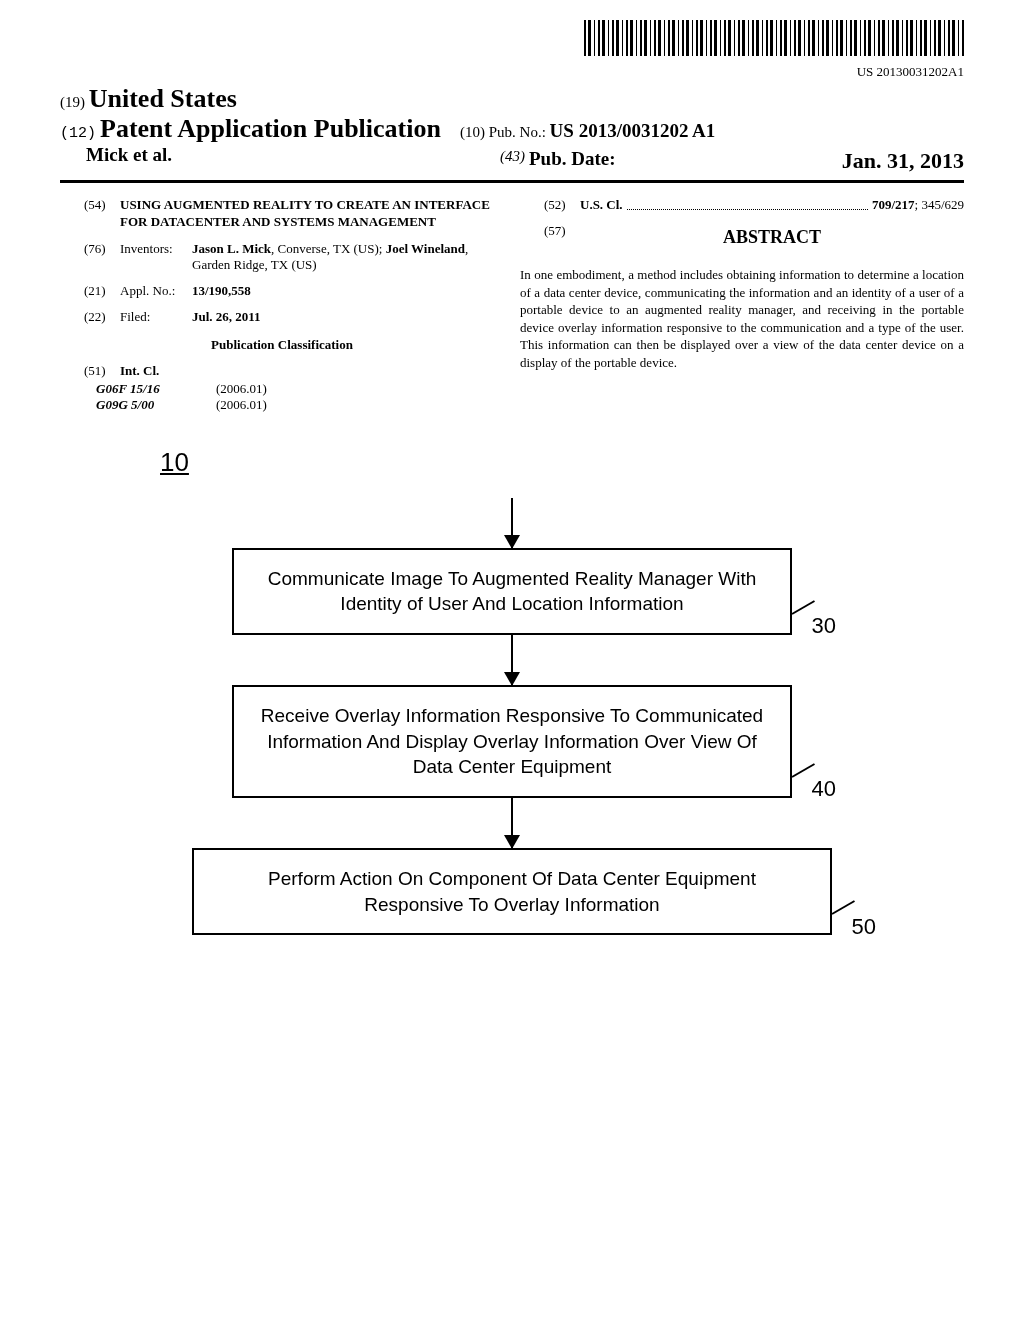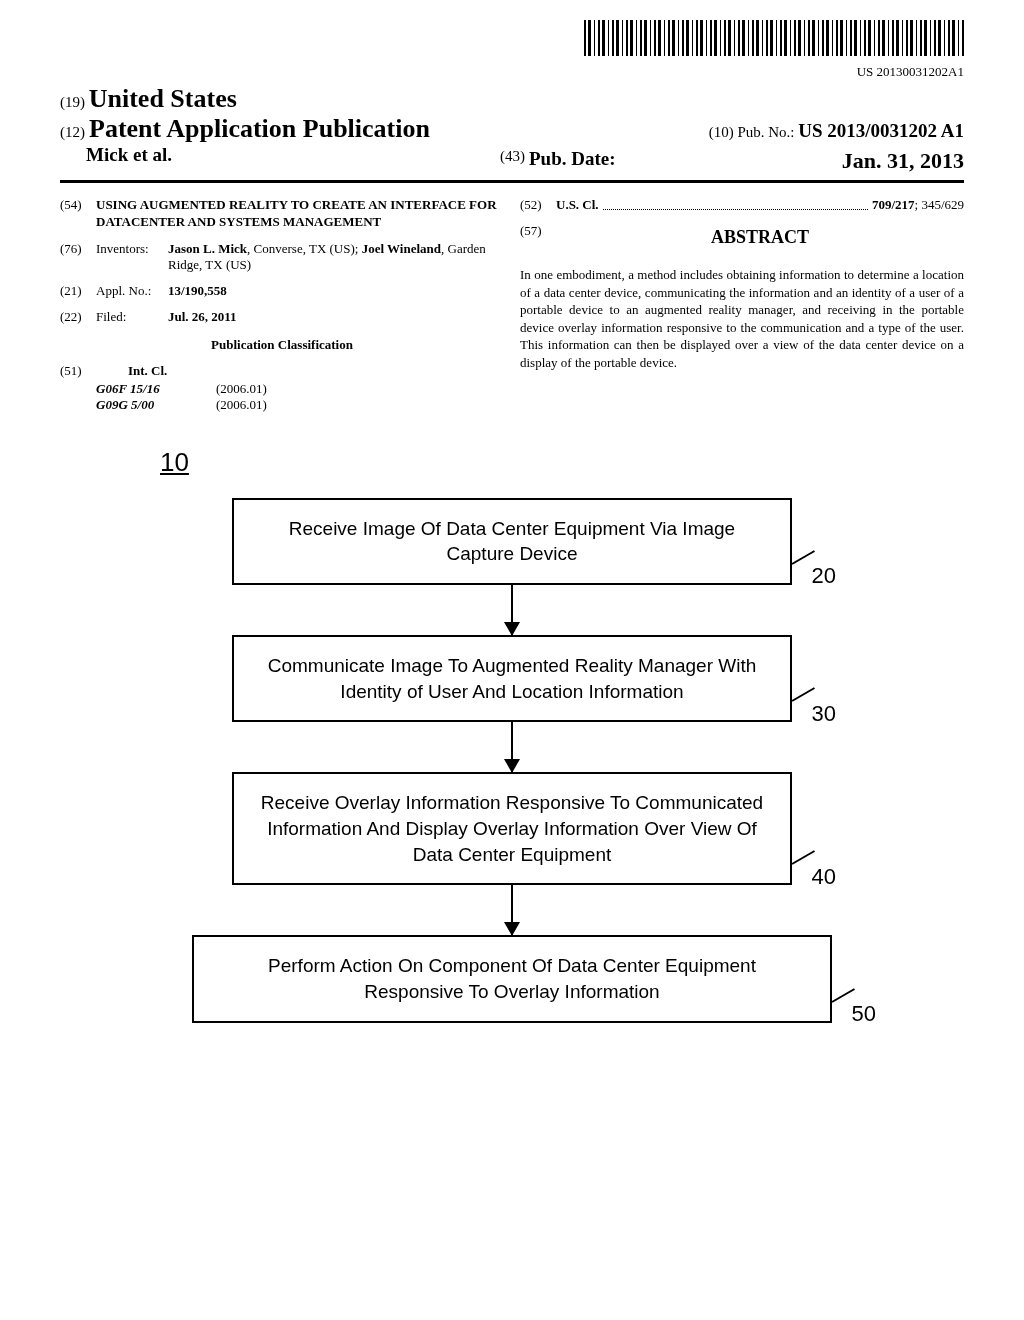--- a/index.html
+++ b/index.html
@@ -35,32 +35,31 @@
       font-size: 26px;
       font-weight: bold;
     }
     .header-row2 {
       display: flex;
       align-items: baseline;
     }
     .header-row2 .left {
       flex: 0 0 390px;
     }
-    .header-row2 .left .label12 { font-size: 15px; }
+    .header-row2 .left .label12 { font-size: 15px; font-family: Liberation Mono, monospace; }
     .header-row2 .left .pap {
       font-size: 26px;
       font-weight: bold;
     }
     .header-row2 .right {
       flex: 1;
       padding-left: 10px;
     }
     .header-row2 .pubno-line {
       font-size: 15px;
-      text-align: right;
     }
     .header-row2 .pubno-val {
       font-size: 19px;
       font-weight: bold;
     }
     .header-row3 {
       display: flex;
       align-items: baseline;
       gap: 40px;
     }
@@ -72,20 +71,21 @@
       font-weight: bold;
       padding-left: 26px;
     }
     .header-row3 .right {
       flex: 1;
       padding-left: 10px;
       display: flex;
     }
     .header-row3 .pubdate-label {
       font-size: 15px;
+      font-style: italic;
     }
     .header-row3 .pubdate-lbl-bold {
       font-size: 19px;
       font-weight: bold;
     }
     .header-row3 .pubdate-val {
       font-size: 22px;
       font-weight: bold;
       margin-left: auto;
     }
@@ -101,20 +101,21 @@
     }
     .biblio .col {
       flex: 1;
     }
     .field-row {
       display: flex;
       margin-bottom: 10px;
     }
     .field-num {
       flex: 0 0 36px;
+      margin-left: 24px;
     }
     .field-label {
       flex: 0 0 72px;
     }
     .field-content {
       flex: 1;
     }
     .title-text {
       font-weight: bold;
       line-height: 1.3;
@@ -286,21 +287,21 @@
     </div>
 
     <div class="field-row filed">
       <div class="field-num">(22)</div>
       <div class="field-label">Filed:</div>
       <div class="field-content val">Jul. 26, 2011</div>
     </div>
 
     <div class="pub-class">Publication Classification</div>
 
-    <div class="field-row" style="margin-bottom:2px;gap:32px;">
+    <div class="field-row" style="margin-bottom:2px;">
       <div class="field-num">(51)</div>
       <div class="field-content" style="font-weight:bold;">Int. Cl.</div>
     </div>
     <div class="int-cl-list">
       <div class="int-cl-row">
         <div class="int-cl-code">G06F 15/16</div>
         <div class="int-cl-year">(2006.01)</div>
       </div>
       <div class="int-cl-row">
         <div class="int-cl-code">G09G 5/00</div>
@@ -329,25 +330,20 @@
     <div class="abstract-text">In one embodiment, a method includes obtaining information to determine a location of a data center device, communicating the information and an identity of a user of a portable device to an augmented reality manager, and receiving in the portable device overlay information responsive to the communication and a type of the user. This information can then be displayed over a view of the data center device on a display of the portable device.</div>
 
   </div>
 </div>
 
 <div class="figure-area">
   <div class="fig-num-label">10</div>
 
   <div class="flowchart">
 
-    <div class="flow-box">
-      <span>Receive Image Of Data Center Equipment Via Image Capture Device</span>
-      <span class="flow-ref-line"></span>
-      <span class="flow-ref">20</span>
-    </div>
     <div class="flow-arrow"></div>
 
     <div class="flow-box">
       <span>Communicate Image To Augmented Reality Manager With Identity of User And Location Information</span>
       <span class="flow-ref-line"></span>
       <span class="flow-ref">30</span>
     </div>
     <div class="flow-arrow"></div>
 
     <div class="flow-box">

